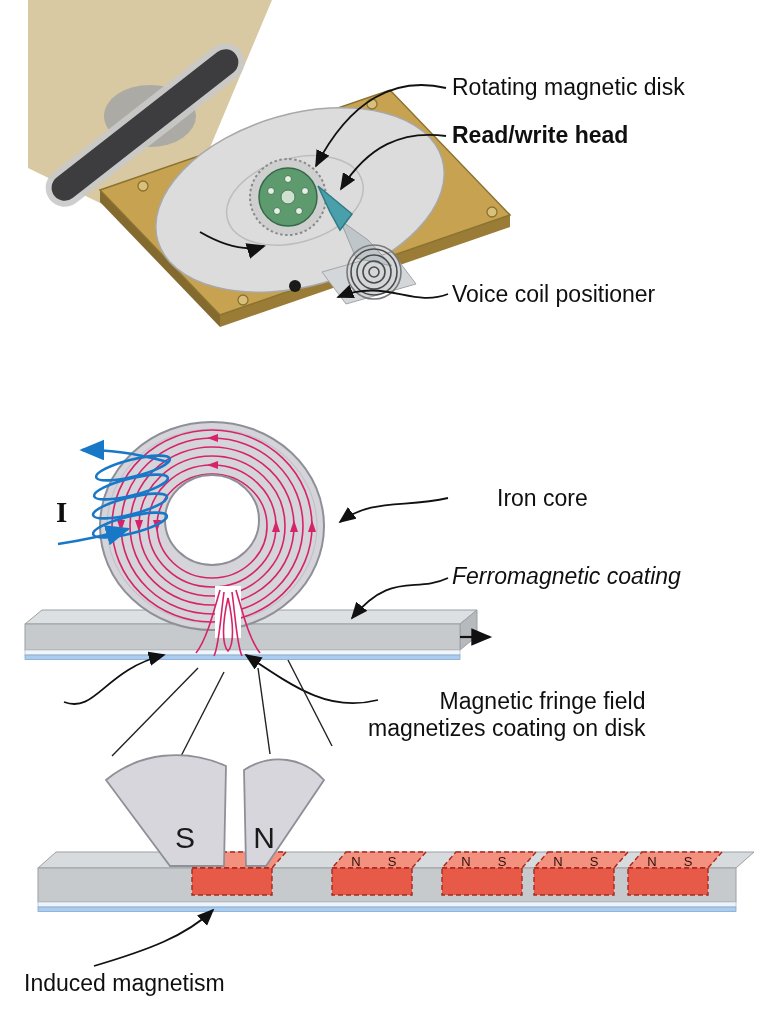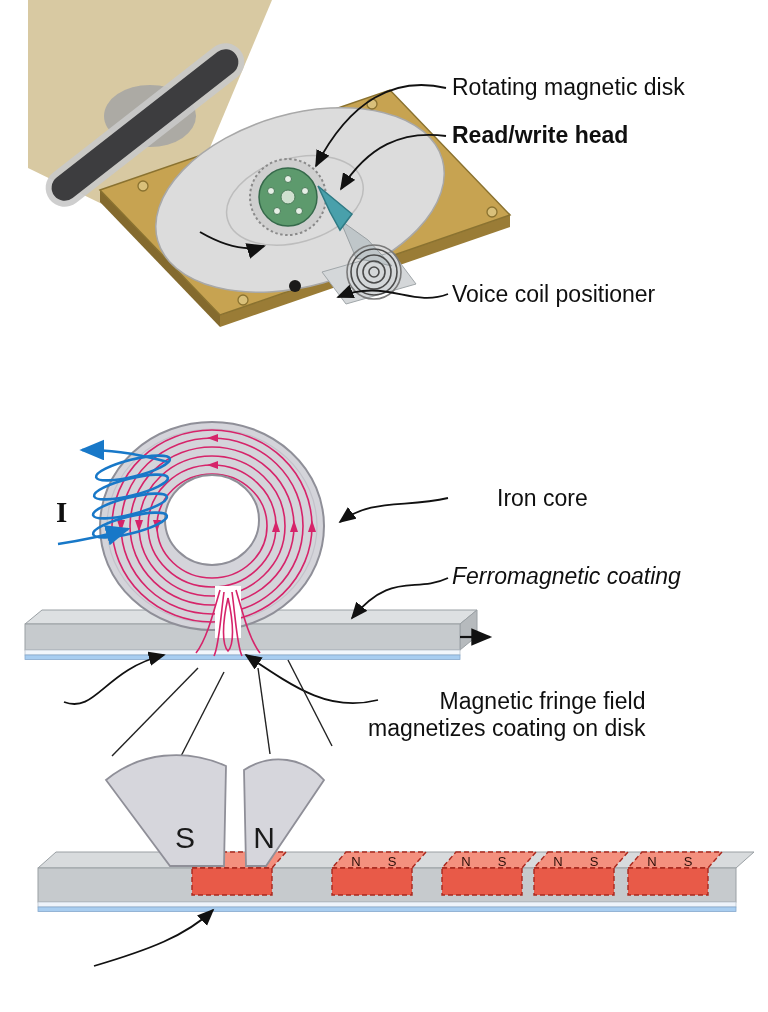--- a/index.html
+++ b/index.html
@@ -206,14 +206,15 @@
 <div class="lbl" style="left:452px; top:563px;font-style:italic;">Ferromagnetic coating</div>
 
 
 <div class="lbl" style="left:368px; top:688px;">
   <span class="line">Magnetic fringe field</span>
   <span class="line">magnetizes coating on disk</span>
 </div>
 
 <div class="current-lbl" style="left:56px; top:496px;">I</div>
 
+<div class="lbl" style="left:24px; top:970px;">Induced magnetism</div>
 
 </div>
 
 </body></html>

